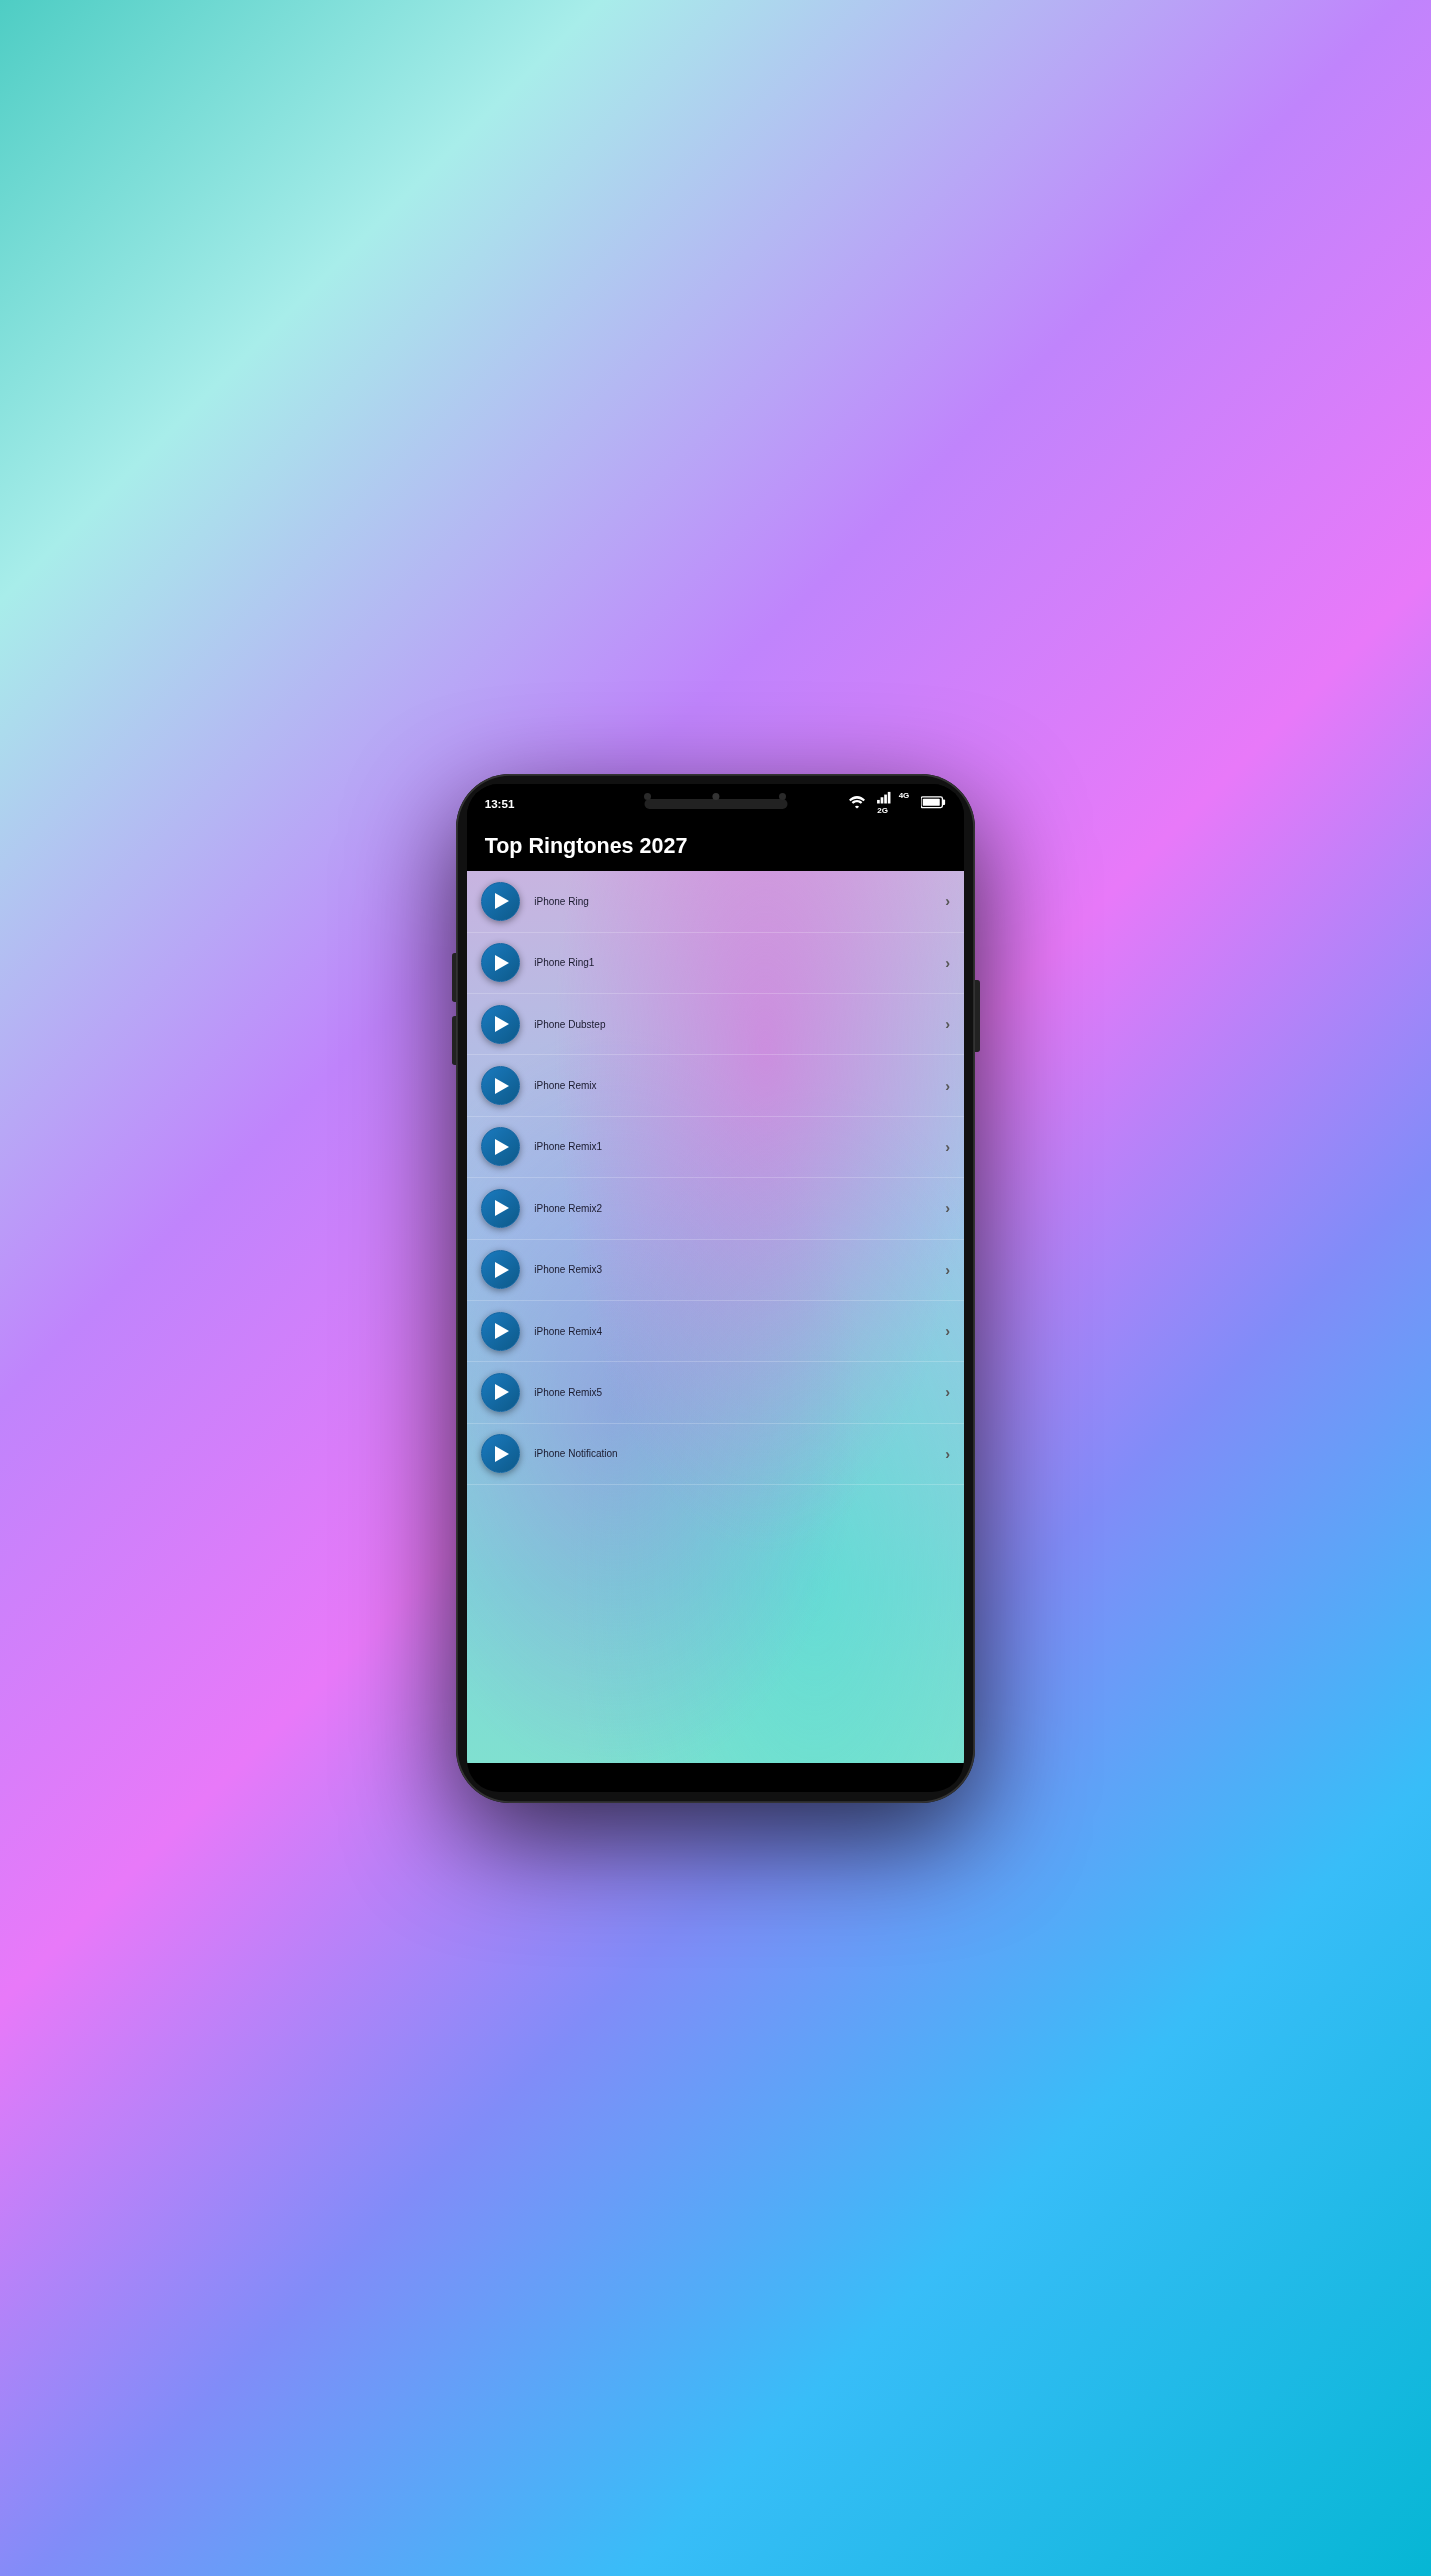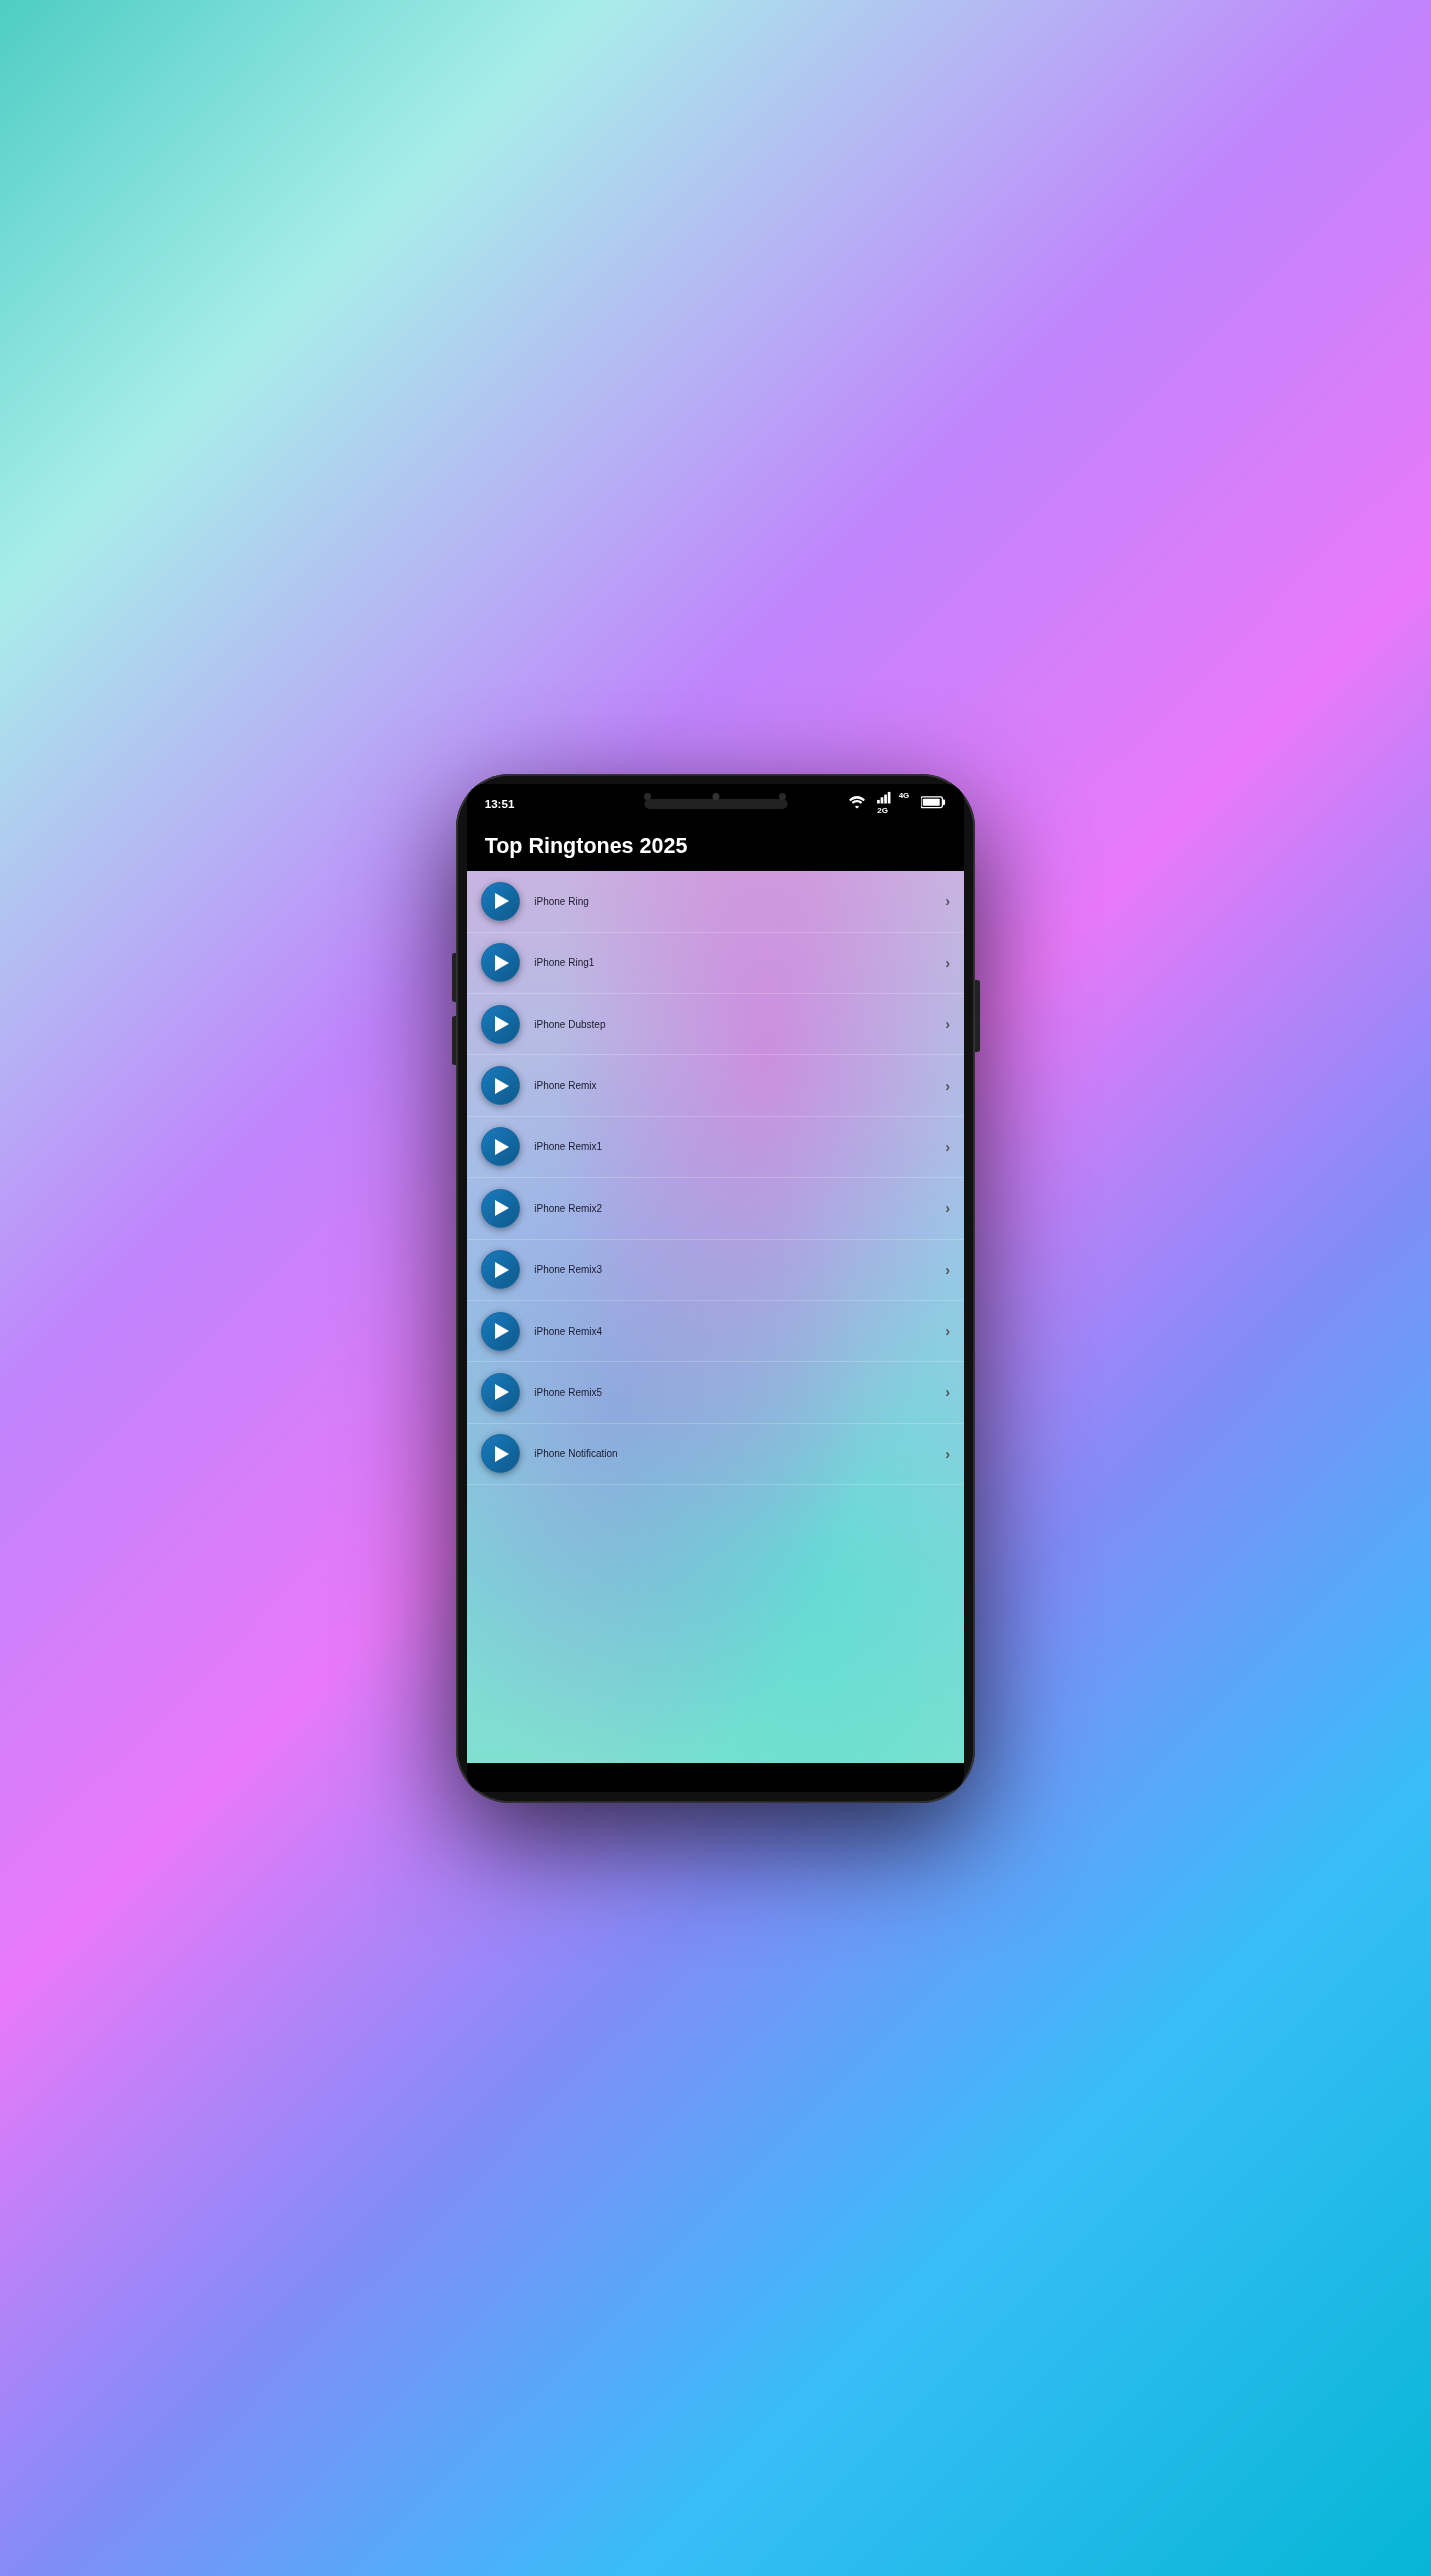--- a/index.html
+++ b/index.html
@@ -22,21 +22,21 @@
       border-radius: 54px;
       padding: 10.7px;
       box-shadow: 0 36px 107px rgba(0,0,0,0.7), inset 0 0 0 1.8px #333;
       position: relative;
     }
 
     .phone-inner {
       width: 100%;
       height: 100%;
       background: #000;
-      border-radius: 18px;
+      border-radius: 32px;
       overflow: hidden;
       position: relative;
     }
 
     
     .phone-outer::before {
       content: '';
       position: absolute;
       top: 25px;
       left: 50%;
@@ -278,21 +278,21 @@
           <svg width="25" height="12.5" viewBox="0 0 28 14" fill="white">
             <rect x="0" y="1" width="24" height="12" rx="2" ry="2" fill="none" stroke="white" stroke-width="1.5"></rect>
             <rect x="24" y="4" width="3" height="6" rx="1" fill="white"></rect>
             <rect x="2" y="3" width="19" height="8" rx="1" fill="white"></rect>
           </svg>
         </span>
       </div>
     </div>
 
     <div class="app-header">
-      <div class="app-title">Top Ringtones 2025</div>
+      <div class="app-title">Top Ringtones 2027</div>
 
     </div>
 
     <div class="ringtone-list">
       <div class="ringtone-list-bg"></div>
 
       <div id="list-container">
           <div class="ringtone-item">
             <div class="play-btn">
               <div class="play-triangle"></div>

